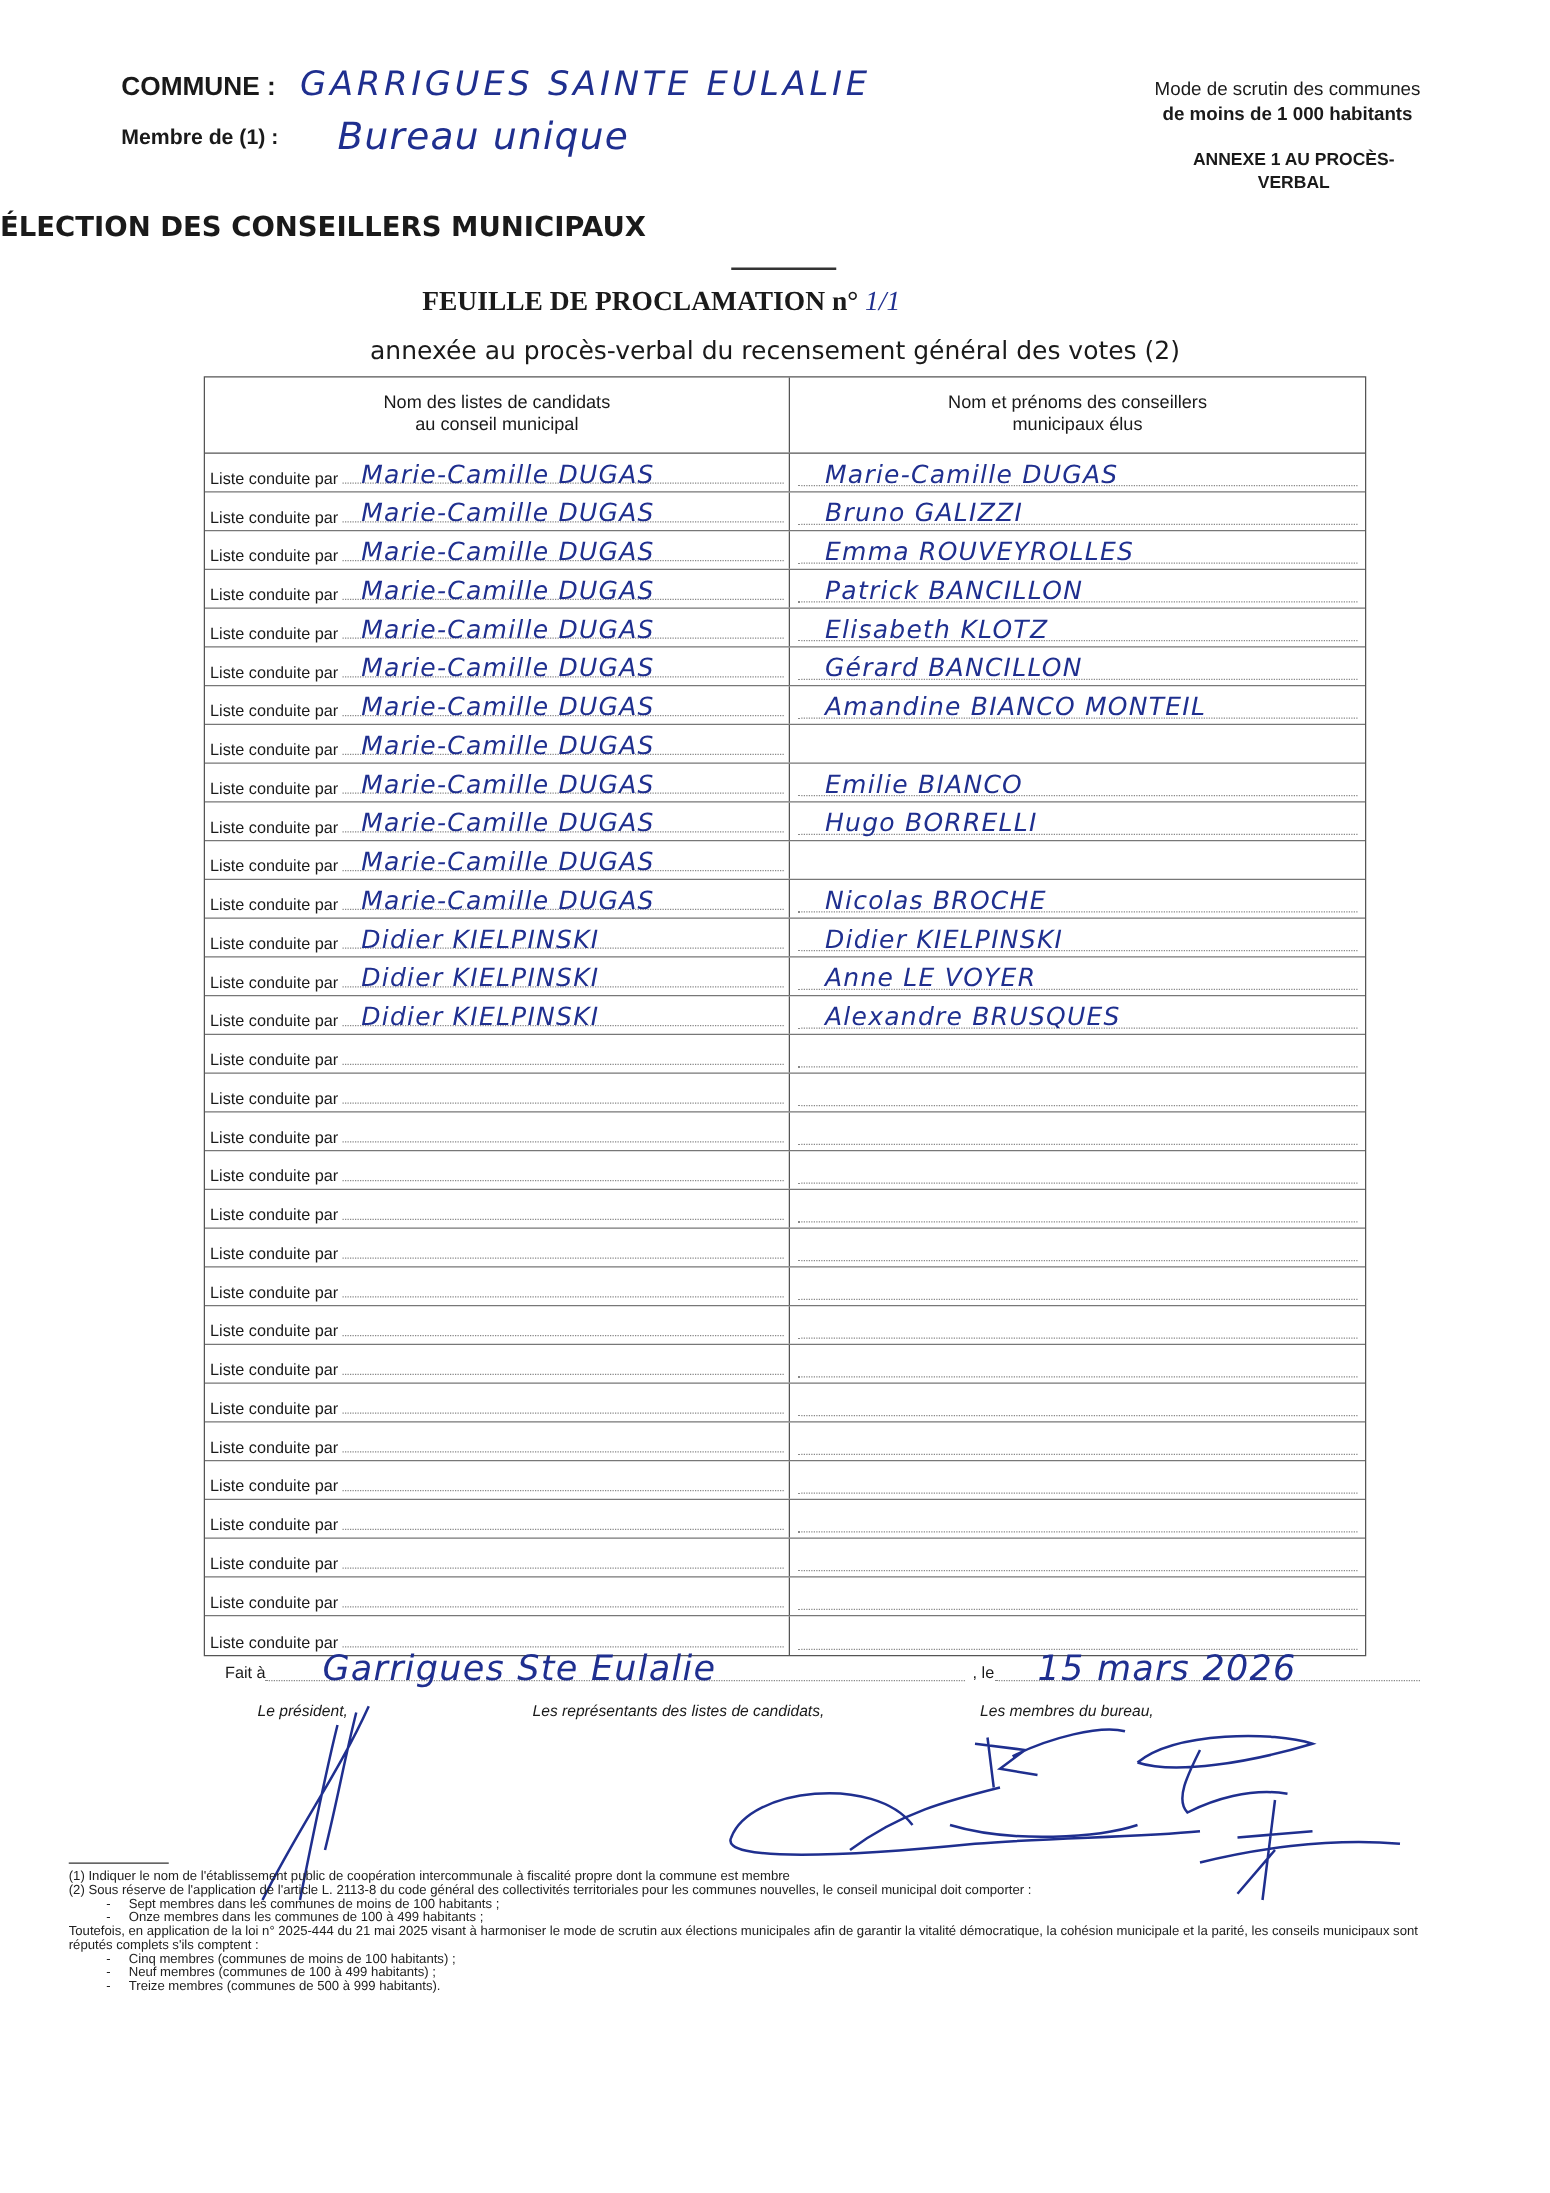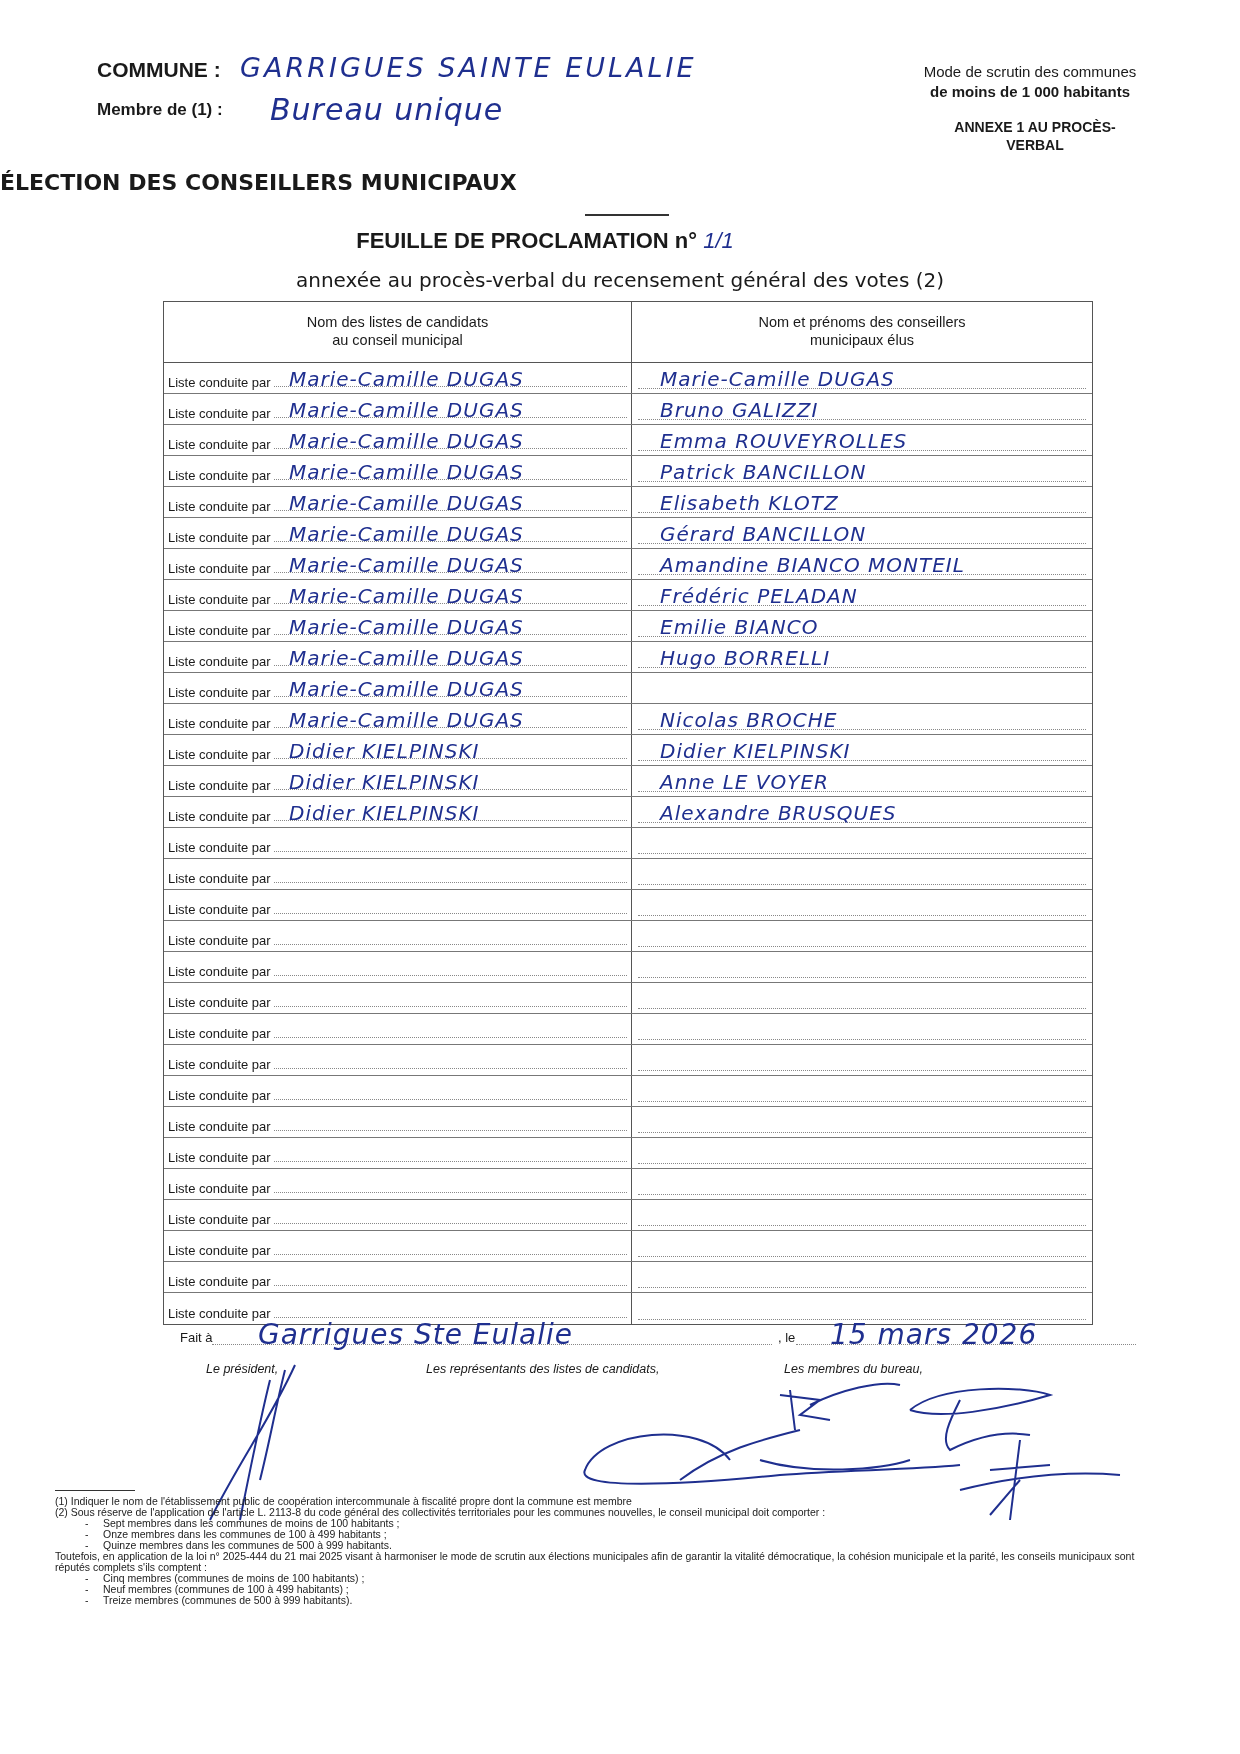--- a/index.html
+++ b/index.html
@@ -7,21 +7,21 @@
   .abs { position:absolute; }
   .hand { font-family:"DejaVu Sans", sans-serif; color:#1f2f8f; font-style:italic; letter-spacing:1px; }
   .commune-label { left:97px; top:58px; font-size:21px; font-weight:bold; }
   .commune-value { left:240px; top:52px; font-size:27px; letter-spacing:3px; }
   .membre-label { left:97px; top:100px; font-size:17px; font-weight:bold; }
   .membre-value { left:270px; top:92px; font-size:30px; }
   .mode { left:900px; top:62px; width:260px; text-align:center; font-size:15px; line-height:20px; }
   .annexe { left:930px; top:118px; width:210px; text-align:center; font-size:14px; font-weight:bold; line-height:18px; }
   .title { left:0; width:1240px; top:170px; text-align:left; font-family:"DejaVu Sans", sans-serif; font-weight:bold; font-size:22px; }
   .title-rule { left:585px; top:214px; width:84px; height:2px; background:#333; }
-  .subtitle { left:0; width:1058px; top:228px; text-align:center; font-family:Liberation Sans, sans-serif; font-weight:bold; font-size:22px;padding-left:16px; }
+  .subtitle { left:0; width:1058px; top:228px; text-align:center; font-family:Liberation Serif, serif; font-weight:bold; font-size:22px; }
   .subtitle .num { color:#1f2f8f; font-style:italic; font-weight:normal; }
   .annexee { left:0; width:1240px; top:268px; text-align:center; font-family:"DejaVu Sans", sans-serif; font-size:20px; }
   .table { left:163px; top:301px; width:928px; border:1.5px solid #555; }
   .thead { display:flex; height:60px; border-bottom:1.5px solid #555; }
   .th { flex:0 0 auto; text-align:center; font-size:14.5px; line-height:18px; padding-top:11px; box-sizing:border-box; }
   .th.left { width:468px; border-right:1.5px solid #555; }
   .th.right { width:460px; }
   .row { display:flex; height:31px; border-bottom:1px solid #777; box-sizing:border-box; }
   .row:last-child { border-bottom:none; }
   .cell-left { width:468px; border-right:1.5px solid #555; position:relative; box-sizing:border-box; display:flex; align-items:flex-end; padding-left:4px; padding-bottom:3px; }
@@ -161,24 +161,20 @@
           <span class="right-dots"></span>
           <span class="hw r">Amandine BIANCO MONTEIL</span>
         </div>
       </div>
       <div class="row">
         <div class="cell-left">
           <span class="lcp">Liste conduite par</span>
           <span class="dots"></span>
           <span class="hw l">Marie-Camille DUGAS</span>
         </div>
-        <div class="cell-right">
-          <span class="right-dots"></span>
-          <span class="hw r">Frédéric PELADAN</span>
-        </div>
       </div>
       <div class="row">
         <div class="cell-left">
           <span class="lcp">Liste conduite par</span>
           <span class="dots"></span>
           <span class="hw l">Marie-Camille DUGAS</span>
         </div>
         <div class="cell-right">
           <span class="right-dots"></span>
           <span class="hw r">Emilie BIANCO</span>
@@ -446,18 +442,17 @@
   <path d="M100 100 C 140 70, 180 60, 220 50 M180 80 C 230 95, 300 90, 330 80" stroke="#1f2f8f" stroke-width="2" fill="none"></path>
   <path d="M440 60 L 430 140 M410 90 L 470 85 M380 110 C 420 100, 480 90, 540 95 M440 100 L 410 135" stroke="#1f2f8f" stroke-width="2" fill="none"></path>
 </svg>
 
 <div class="abs rule-short"></div>
 <div class="abs footnotes">
   <div>(1)  Indiquer le nom de l'établissement public de coopération intercommunale à fiscalité propre dont la commune est membre</div>
   <div>(2)  Sous réserve de l'application de l'article L. 2113-8 du code général des collectivités territoriales pour les communes nouvelles, le conseil municipal doit comporter :</div>
   <div class="ind">Sept membres dans les communes de moins de 100 habitants ;</div>
   <div class="ind">Onze membres dans les communes de 100 à 499 habitants ;</div>
-  <div class="ind">Quinze membres dans les communes de 500 à 999 habitants.</div>
   <div>Toutefois, en application de la loi n° 2025-444 du 21 mai 2025 visant à harmoniser le mode de scrutin aux élections municipales afin de garantir la vitalité démocratique, la cohésion municipale et la parité, les conseils municipaux sont réputés complets s'ils comptent :</div>
   <div class="ind">Cinq membres (communes de moins de 100 habitants) ;</div>
   <div class="ind">Neuf membres (communes de 100 à 499 habitants) ;</div>
   <div class="ind">Treize membres (communes de 500 à 999 habitants).</div>
 </div>
 
 </body></html>

